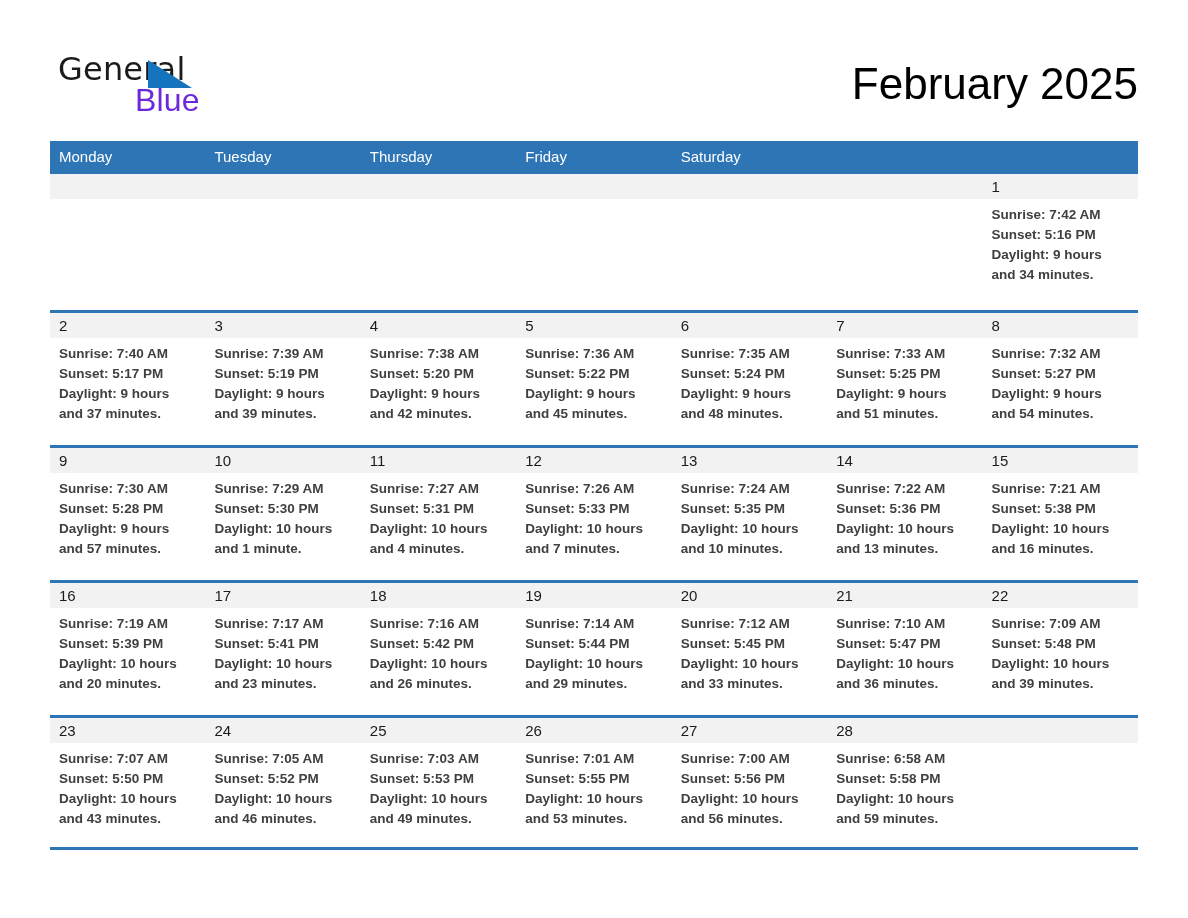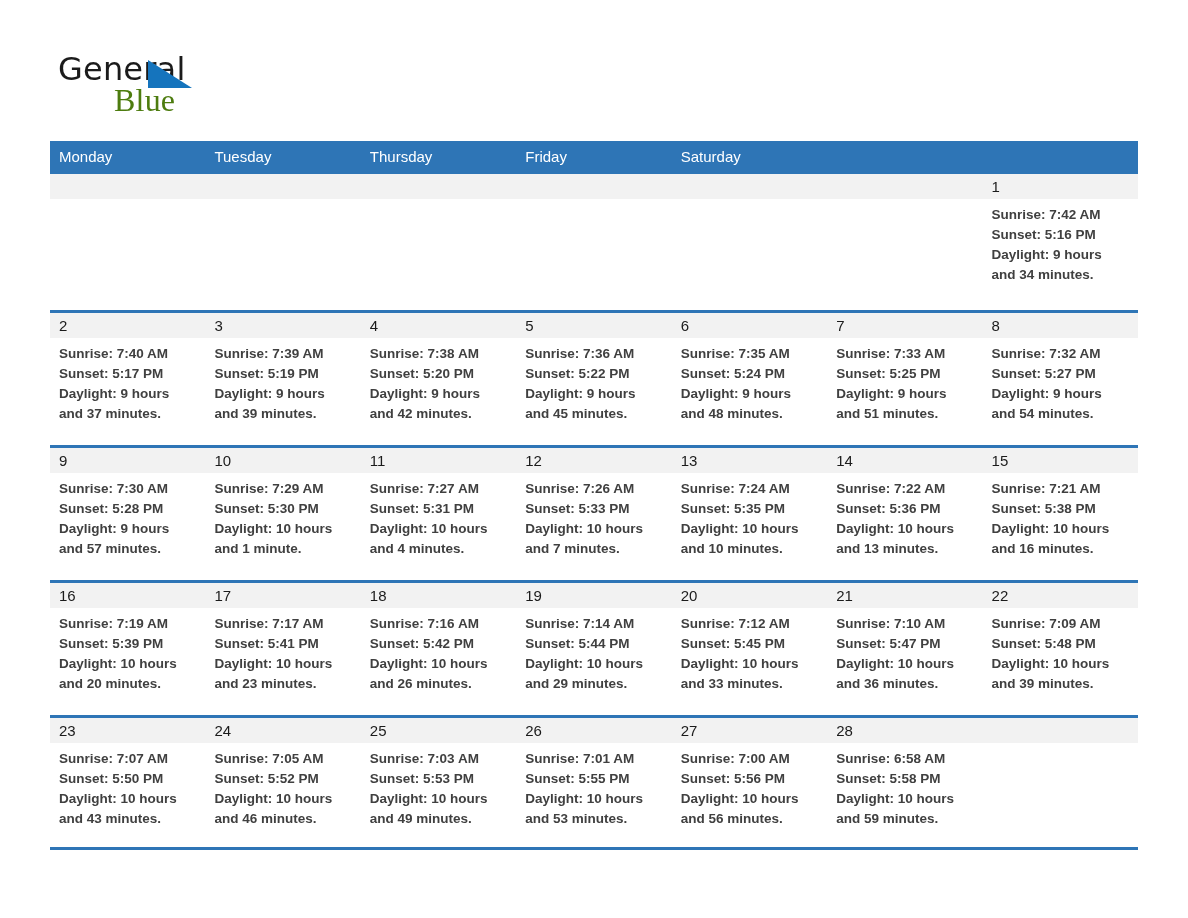--- a/index.html
+++ b/index.html
@@ -40,26 +40,26 @@
     left: 6px;
     top: 2px;
     font-size: 32px;
     letter-spacing: 0.2px;
     color: #1b1b1b;
     font-family: "DejaVu Sans", sans-serif;
     font-weight: 400;
   }
   .brand-blue {
     position: absolute;
-    left: 62px;
+    left: 83px;
     top: 34px;
     font-size: 32px;
     letter-spacing: 0.2px;
-    color: #4d7c0f;
-    font-family: Liberation Serif, serif;
+    color: #6d28d9;
+    font-family: Liberation Sans, sans-serif;
     font-weight: 400;
   }
   .brand-triangle {
     position: absolute;
     left: 96px;
     top: 12px;
     width: 0;
     height: 0;
     border-left: 44px solid #1574bd;
     border-top: 28px solid transparent;
@@ -143,20 +143,21 @@
 
 <div class="page">
 
   <div class="header">
     <div class="brand">
       <span class="brand-general">General</span>
       <span class="brand-triangle"></span>
       <span class="brand-blue">Blue</span>
     </div>
     <div class="title-block">
+      <div class="cal-title">February 2025</div>
     </div>
   </div>
 
   <div class="calendar">
 
     <div class="weekday-row">
       <div class="weekday">Monday</div>
       <div class="weekday">Tuesday</div>
       <div class="weekday">Thursday</div>
       <div class="weekday">Friday</div>

